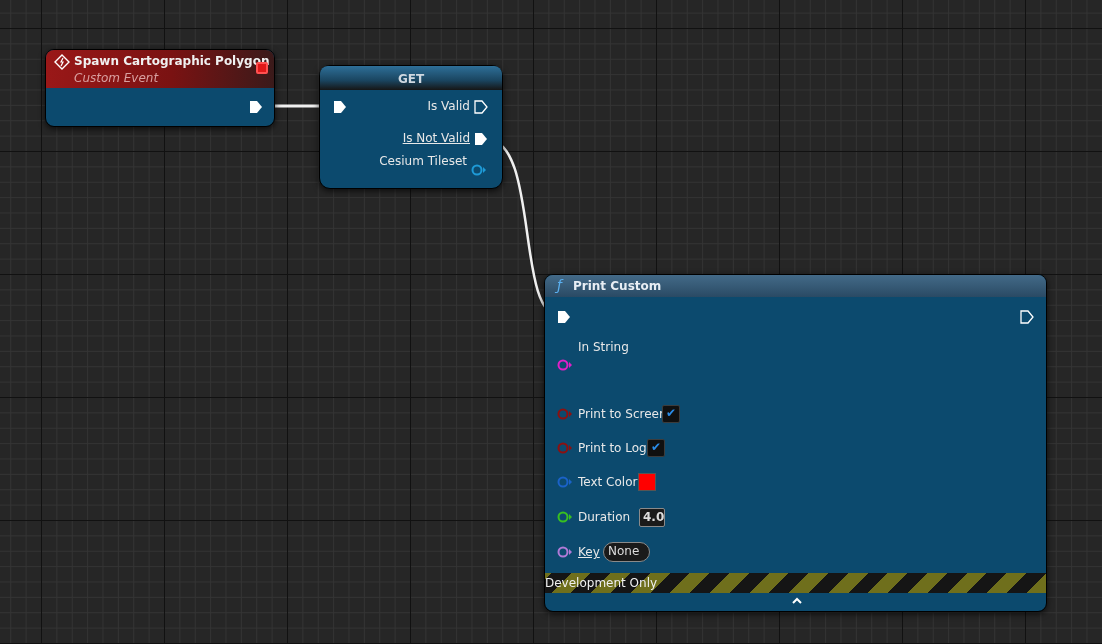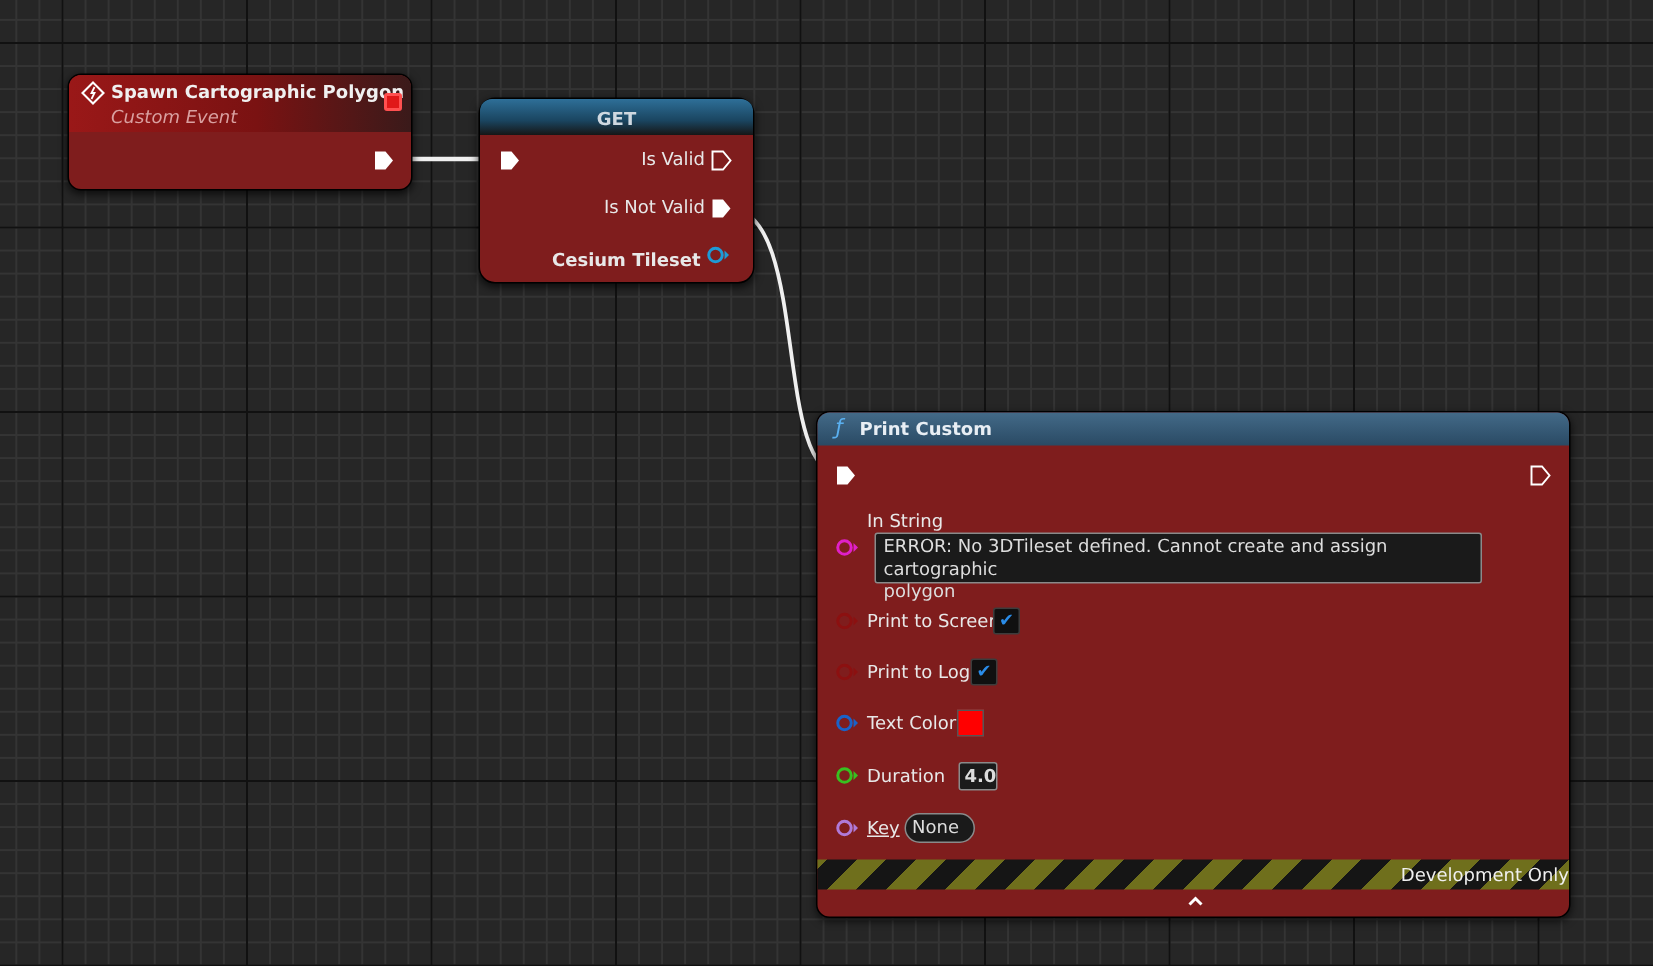--- a/index.html
+++ b/index.html
@@ -10,21 +10,21 @@
       linear-gradient(to right, #111 1px, transparent 1px),
       linear-gradient(to bottom, #111 1px, transparent 1px),
       linear-gradient(to right, #343434 1px, transparent 1px),
       linear-gradient(to bottom, #343434 1px, transparent 1px);
     background-size:123px 123px, 123px 123px, 15.375px 15.375px, 15.375px 15.375px;
     background-position:41px 28px, 41px 28px, 41px 28px, 41px 28px;
     font-family:"DejaVu Sans", sans-serif;
     color:#e8e8e8;
   }
   .node {
-    position:absolute; background:#7f1d1d; border:1px solid #000;
+    position:absolute; background:#0c4a6e; border:1px solid #000;
     border-radius:9px; box-shadow:0 2px 6px rgba(0,0,0,0.7);
   }
   .node .hdr { border-radius:8px 8px 0 0; }
   .txt { font-size:12px; position:absolute; white-space:nowrap; }
   svg.wires { position:absolute; left:0; top:0; pointer-events:none; }
   .pin { position:absolute; }
   .field {
     position:absolute; border:1px solid #8a8a8a; border-radius:2px;
     background:#1a1a1a; font-size:12px; color:#ddd; padding:1px 4px;
     box-sizing:border-box;
@@ -63,25 +63,25 @@
 <div class="node" style="left:319px;top:65px;width:182px;height:122px;border-radius:11px;">
   <div class="hdr" style="height:24px;background:linear-gradient(to bottom,#2e6f98 0%,#1a4560 60%,#161616 100%);"></div>
   <span class="txt" style="left:0;right:0;text-align:center;top:6px;font-weight:bold;color:#cfd8e0;">GET</span>
   <svg class="pin" style="left:13px;top:34px;" width="14" height="14" viewBox="0 0 14 14">
     <path d="M1 1 H8 L13 7 L8 13 H1 Z" fill="#fff"></path>
   </svg>
   <span class="txt" style="right:32px;top:33px;padding-left:24px;">Is Valid</span>
   <svg class="pin" style="left:154px;top:34px;" width="14" height="14" viewBox="0 0 14 14">
     <path d="M1 1 H8 L13 7 L8 13 H1 Z" fill="none" stroke="#fff" stroke-width="1.3"></path>
   </svg>
-  <span class="txt" style="right:32px;top:65px;">Is Not Valid</span>
+  <span class="txt" style="right:32px;top:65px;text-decoration:underline;">Is Not Valid</span>
   <svg class="pin" style="left:154px;top:66px;" width="14" height="14" viewBox="0 0 14 14">
     <path d="M1 1 H8 L13 7 L8 13 H1 Z" fill="#fff"></path>
   </svg>
-  <span class="txt" style="right:35px;top:100px;font-weight:bold;">Cesium Tileset</span>
+  <span class="txt" style="right:35px;top:88px;">Cesium Tileset</span>
   <svg class="pin" style="left:151px;top:98px;" width="16" height="12" viewBox="0 0 16 12">
     <circle cx="6" cy="6" r="4.5" fill="none" stroke="#1e9ad6" stroke-width="2"></circle>
     <path d="M12 3 L15 6 L12 9 Z" fill="#1e9ad6"></path>
   </svg>
 </div>
 
 <div class="node" style="left:544px;top:274px;width:501px;height:336px;">
   <div class="hdr" style="height:22px;background:linear-gradient(to bottom,#436a88 0%,#2a4a64 100%);"></div>
   <span class="txt" style="left:12px;top:2px;font-size:14px;font-style:italic;color:#5ab0f0;">ƒ</span>
   <span class="txt" style="left:28px;top:4px;font-weight:bold;color:#e8eef4;">Print Custom</span>
@@ -91,24 +91,20 @@
   </svg>
   <svg class="pin" style="left:475px;top:35px;" width="14" height="14" viewBox="0 0 14 14">
     <path d="M1 1 H8 L13 7 L8 13 H1 Z" fill="none" stroke="#fff" stroke-width="1.3"></path>
   </svg>
 
   <span class="txt" style="left:33px;top:65px;">In String</span>
   <svg class="pin" style="left:12px;top:84px;" width="16" height="12" viewBox="0 0 16 12">
     <circle cx="6" cy="6" r="4.5" fill="none" stroke="#e020c8" stroke-width="2"></circle>
     <path d="M12 3 L15 6 L12 9 Z" fill="#e020c8"></path>
   </svg>
-  <div class="field" style="left:38px;top:80px;width:405px;height:34px;line-height:15px;padding:1px 5px;">
-    <div>ERROR: No 3DTileset defined. Cannot create and assign cartographic</div>
-    <div>polygon</div>
-  </div>
 
   <svg class="pin" style="left:12px;top:133px;" width="16" height="12" viewBox="0 0 16 12">
     <circle cx="6" cy="6" r="4.5" fill="none" stroke="#8c1010" stroke-width="2"></circle>
     <path d="M12 3 L15 6 L12 9 Z" fill="#8c1010"></path>
   </svg>
   <span class="txt" style="left:33px;top:132px;">Print to Screen</span>
   <div class="check" style="left:117px;top:130px;">
     <span style="position:absolute;left:3px;top:0px;font-size:12px;color:#2a8ce8;">✔</span>
   </div>
 
@@ -136,17 +132,17 @@
   <div class="field" style="left:94px;top:233px;width:26px;height:19px;padding:1px 3px;font-weight:bold;">4.0</div>
 
   <svg class="pin" style="left:12px;top:271px;" width="16" height="12" viewBox="0 0 16 12">
     <circle cx="6" cy="6" r="4.5" fill="none" stroke="#b07ad8" stroke-width="2"></circle>
     <path d="M12 3 L15 6 L12 9 Z" fill="#b07ad8"></path>
   </svg>
   <span class="txt" style="left:33px;top:270px;text-decoration:underline;">Key</span>
   <div class="field" style="left:58px;top:267px;width:47px;height:20px;border-radius:10px;">None</div>
 
   <div class="stripes" style="top:298px;"></div>
-  <span class="txt" style="left:0;right:0;text-align:right;top:301px;color:#f0f0f0;">Development Only</span>
+  <span class="txt" style="left:0;right:0;text-align:left;top:301px;color:#f0f0f0;">Development Only</span>
   <svg style="position:absolute;left:246px;top:322px;" width="12" height="8" viewBox="0 0 12 8">
     <path d="M2 6 L6 2 L10 6" stroke="#fff" stroke-width="2" fill="none"></path>
   </svg>
 </div>
 
 </body></html>

